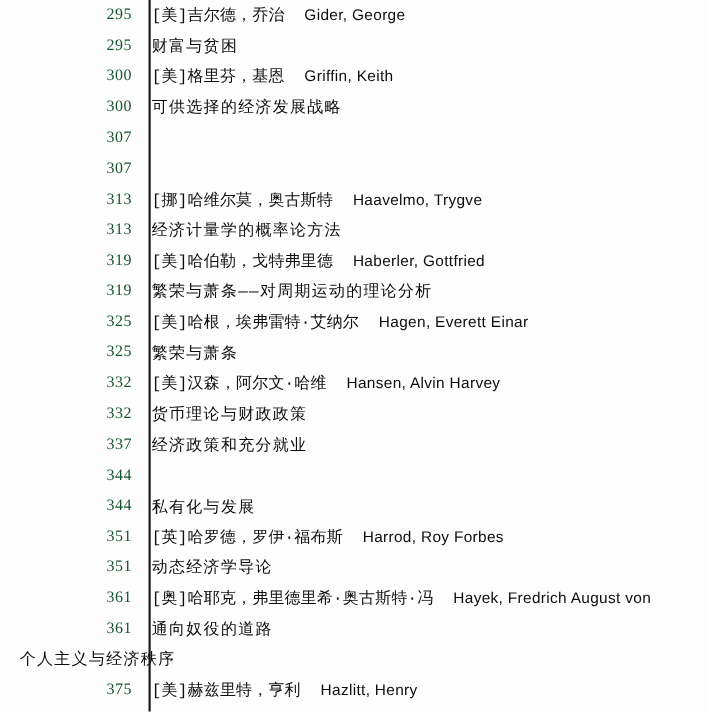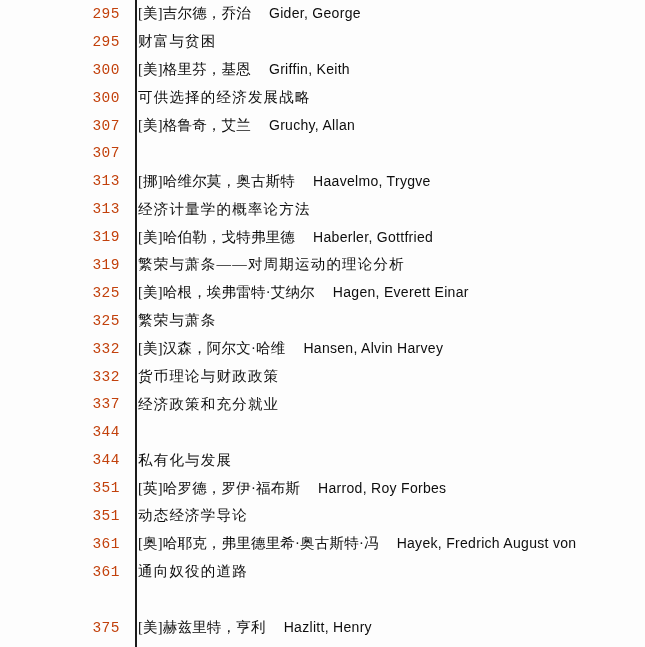--- a/index.html
+++ b/index.html
@@ -40,35 +40,35 @@
     position: relative;
     height: 27.9px;
     display: flex;
     align-items: center;
   }
   .page-num {
     width: 120px;
     text-align: right;
     padding-right: 0px;
     font-size: 14.5px;
-    font-family: Liberation Mono, monospace;
+    font-family: Liberation Serif, serif;
     letter-spacing: 0.5px;
-    color: #c2410c;
+    color: #14532d;
   }
   .gap {
     width: 18px;
   }
   .entry {
     flex: 1;
     font-size: 15px;
     white-space: nowrap;
     color: #0d0d0d;
   }
   .entry .cn {
-    font-family: Liberation Serif, serif;
+    font-family: Liberation Mono, monospace;
     font-size: 14.5px;
     letter-spacing: 0.2px;
   }
   .entry .latin {
     font-family: Liberation Sans, sans-serif;
     font-size: 14px;
     letter-spacing: 0.3px;
   }
   .sp-md { display: inline-block; width: 18px; }
   
@@ -102,21 +102,20 @@
         <div class="entry"><span class="cn">[美]格里芬，基恩</span><span class="sp-md"></span><span class="latin">Griffin, Keith</span></div>
       </div>
       <div class="row title">
         <div class="page-num">300</div>
         <div class="gap"></div>
         <div class="entry"><span class="cn">可供选择的经济发展战略</span></div>
       </div>
       <div class="row">
         <div class="page-num">307</div>
         <div class="gap"></div>
-        <div class="entry"><span class="cn">[美]格鲁奇，艾兰</span><span class="sp-md"></span><span class="latin">Gruchy, Allan</span></div>
       </div>
       <div class="row title">
         <div class="page-num">307</div>
         <div class="gap"></div>
       </div>
       <div class="row">
         <div class="page-num">313</div>
         <div class="gap"></div>
         <div class="entry"><span class="cn">[挪]哈维尔莫，奥古斯特</span><span class="sp-md"></span><span class="latin">Haavelmo, Trygve</span></div>
       </div>
@@ -184,20 +183,21 @@
         <div class="gap"></div>
         <div class="entry"><span class="cn">[奥]哈耶克，弗里德里希·奥古斯特·冯</span><span class="sp-md"></span><span class="latin">Hayek, Fredrich August von</span></div>
       </div>
       <div class="row title">
         <div class="page-num">361</div>
         <div class="gap"></div>
         <div class="entry"><span class="cn">通向奴役的道路</span></div>
       </div>
       <div class="row title">
         <div class="gap"></div>
+        <div class="entry"><span class="cn">个人主义与经济秩序</span></div>
       </div>
       <div class="row">
         <div class="page-num">375</div>
         <div class="gap"></div>
         <div class="entry"><span class="cn">[美]赫兹里特，亨利</span><span class="sp-md"></span><span class="latin">Hazlitt, Henry</span></div>
       </div>
       <div class="row title">
         <div class="page-num">375</div>
         <div class="gap"></div>
         <div class="entry"><span class="cn">通货膨胀危机</span></div>

